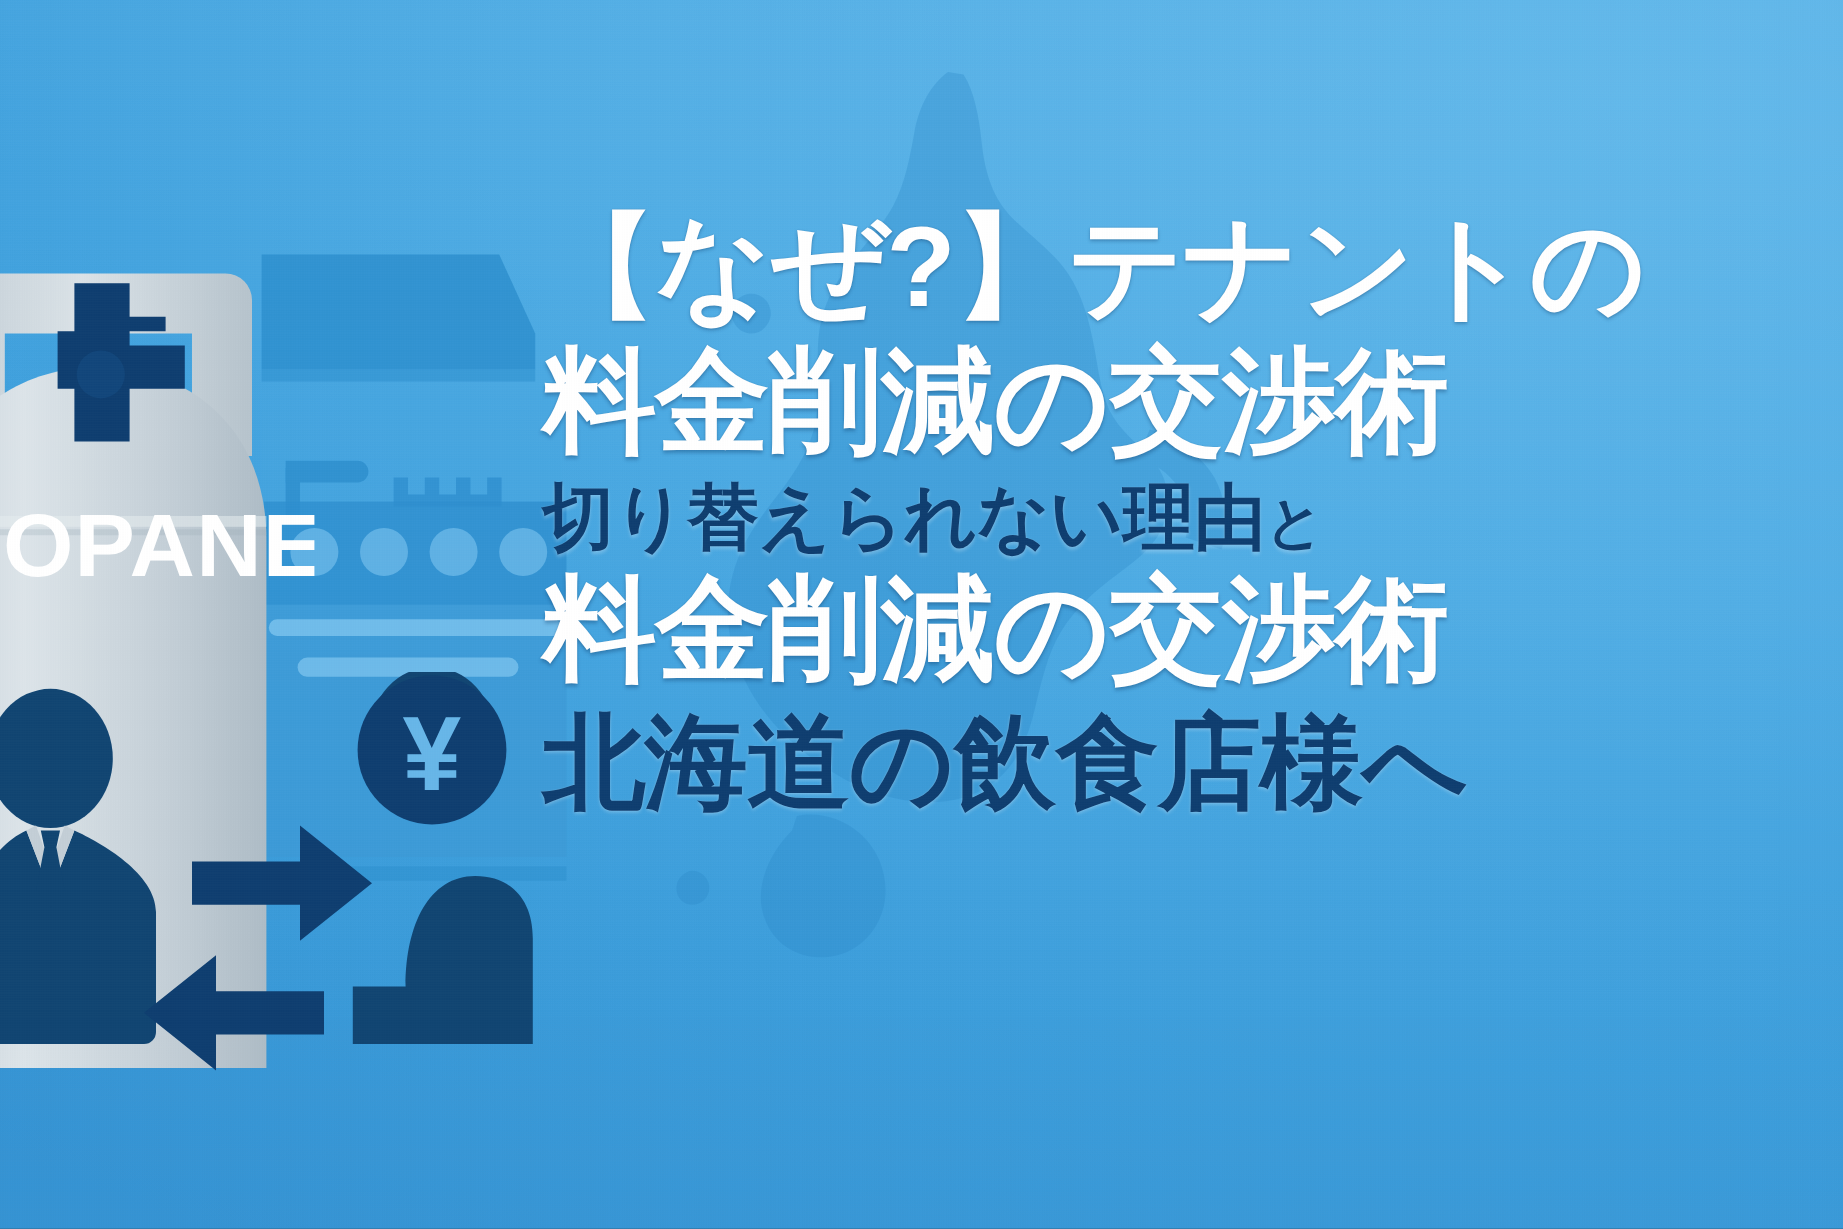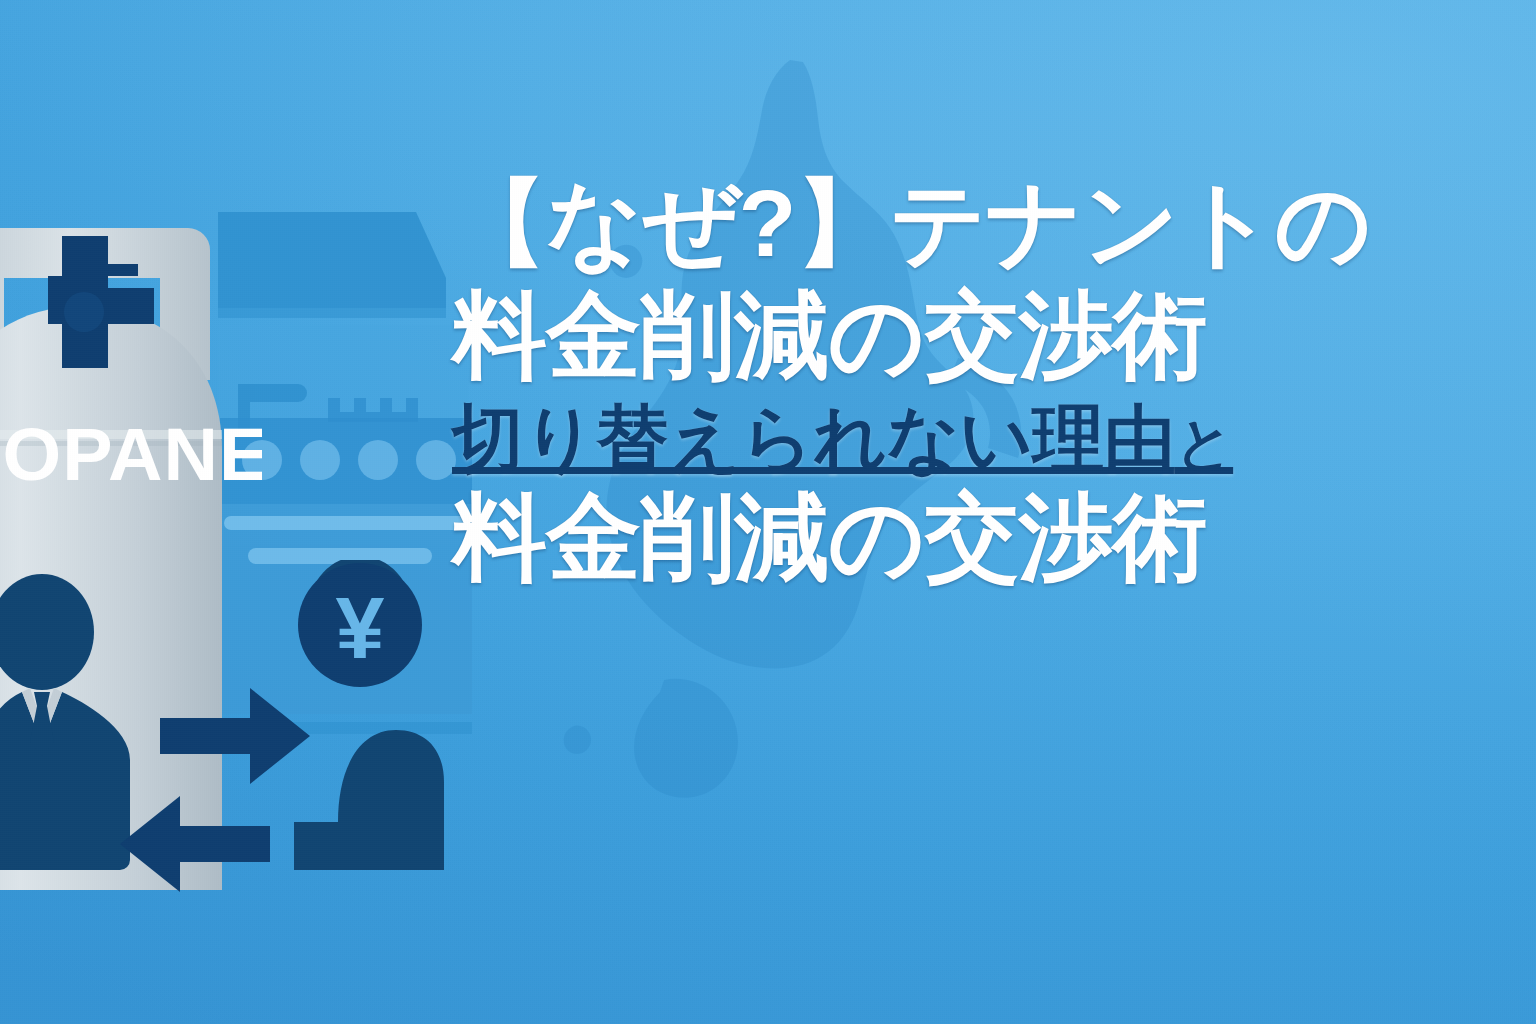--- a/index.html
+++ b/index.html
@@ -95,21 +95,21 @@
       0 0 1px rgba(10,50,92,0.25);
   }
   .hl-navy {
     color: #0F3E70;
     text-shadow:
       0 2px 3px rgba(255,255,255,0.22),
       0 0 1px rgba(255,255,255,0.30);
   }
   .l1 { font-size: 95px; margin-bottom: 17px; }
   .l2 { font-size: 95px; margin-bottom: 19px; }
-  .l3 { font-size: 72px; margin-bottom: 16px; text-decoration: underline; }
+  .l3 { font-size: 60px; margin-bottom: 16px; }
   .l4 { font-size: 95px; margin-bottom: 20px; }
   .l5 { font-size: 86px; }
   .small-kana { font-size: 0.80em; }
 </style>
 </head>
 <body>
 
 <div id="canvas">
 
   <div class="bg-base"></div>
@@ -282,16 +282,17 @@
         </text>
       </g>
     </svg>
   </div>
 
   <div class="headline">
     <p class="hl-line hl-white l1">【なぜ?】テナントの</p>
     <p class="hl-line hl-white l2">料金削減の交渉術</p>
     <p class="hl-line hl-navy  l3"><span>切り替えられない理由</span><span class="small-kana">と</span></p>
     <p class="hl-line hl-white l4">料金削減の交渉術</p>
+    <p class="hl-line hl-navy  l5">北海道の飲食店様へ</p>
   </div>
 
   <div class="bg-noise"></div>
 </div>
 
 </body></html>

